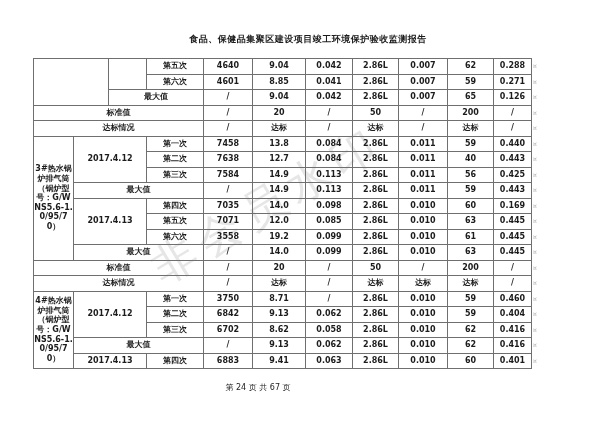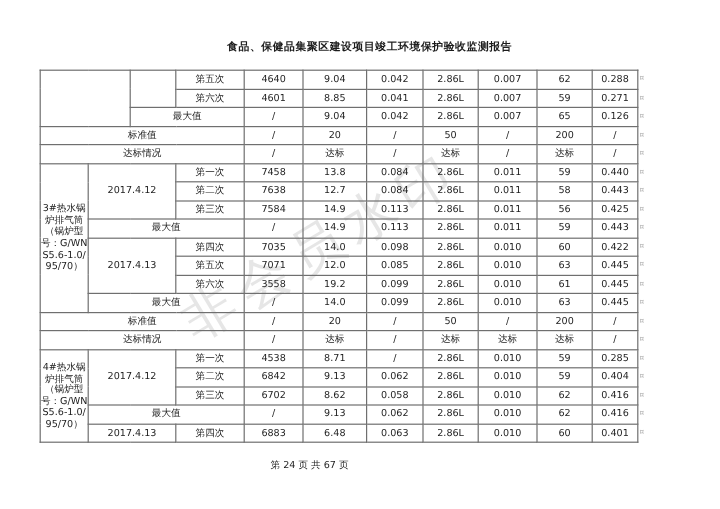--- a/index.html
+++ b/index.html
@@ -16,20 +16,21 @@
   .watermark{
     position:absolute;top:150px;left:130px;width:360px;
     transform:rotate(-31deg);transform-origin:center;
     font-size:44px;letter-spacing:8px;color:rgba(140,140,140,0.22);
     white-space:nowrap;pointer-events:none;z-index:0;
   }
   table.report{
     position:absolute;left:33px;top:58px;z-index:1;
     border-collapse:collapse;table-layout:fixed;
     width:498px;
+    font-weight:bold;
   }
   table.report td{
     border:1px solid #6f6f6f;
     font-size:8px;line-height:1.2;
     text-align:center;vertical-align:middle;
     padding:0;overflow:hidden;color:#1c1c1c;
     background:transparent;
   }
   td.lbl{
     font-size:7.5px;line-height:1.3;word-break:break-all;
@@ -136,21 +137,21 @@
         <td>59</td>
         <td>0.440</td>
       </tr>
       <tr style="height: 15.5px;">
         <td>第二次</td>
         <td>7638</td>
         <td>12.7</td>
         <td>0.084</td>
         <td>2.86L</td>
         <td>0.011</td>
-        <td>58</td>
+        <td>40</td>
         <td>0.443</td>
       </tr>
       <tr style="height: 15.5px;">
         <td>第三次</td>
         <td>7584</td>
         <td>14.9</td>
         <td>0.113</td>
         <td>2.86L</td>
         <td>0.011</td>
         <td>56</td>
@@ -168,21 +169,21 @@
       </tr>
       <tr style="height: 15.5px;">
         <td colspan="2" rowspan="3" class="dwrap">2017.4.13</td>
         <td>第四次</td>
         <td>7035</td>
         <td>14.0</td>
         <td>0.098</td>
         <td>2.86L</td>
         <td>0.010</td>
         <td>60</td>
-        <td>0.422</td>
+        <td>0.169</td>
       </tr>
       <tr style="height: 15.5px;">
         <td>第五次</td>
         <td>7071</td>
         <td>12.0</td>
         <td>0.085</td>
         <td>2.86L</td>
         <td>0.010</td>
         <td>63</td>
         <td>0.445</td>
@@ -224,27 +225,27 @@
         <td>/</td>
         <td>达标</td>
         <td>达标</td>
         <td>达标</td>
         <td>/</td>
       </tr>
       <tr style="height: 15.5px;">
         <td rowspan="5" class="lbl">4#热水锅炉排气筒（锅炉型号：G/WNS5.6-1.0/95/70）</td>
         <td colspan="2" rowspan="3">2017.4.12</td>
         <td>第一次</td>
-        <td>4538</td>
+        <td>3750</td>
         <td>8.71</td>
         <td>/</td>
         <td>2.86L</td>
         <td>0.010</td>
         <td>59</td>
-        <td>0.285</td>
+        <td>0.460</td>
       </tr>
       <tr style="height: 15.5px;">
         <td>第二次</td>
         <td>6842</td>
         <td>9.13</td>
         <td>0.062</td>
         <td>2.86L</td>
         <td>0.010</td>
         <td>59</td>
         <td>0.404</td>
@@ -266,21 +267,21 @@
         <td>0.062</td>
         <td>2.86L</td>
         <td>0.010</td>
         <td>62</td>
         <td>0.416</td>
       </tr>
       <tr style="height: 15.5px;">
         <td colspan="2">2017.4.13</td>
         <td>第四次</td>
         <td>6883</td>
-        <td>6.48</td>
+        <td>9.41</td>
         <td>0.063</td>
         <td>2.86L</td>
         <td>0.010</td>
         <td>60</td>
         <td>0.401</td>
       </tr>
     </tbody>
 </table>
 
 <div class="rowmarks">

